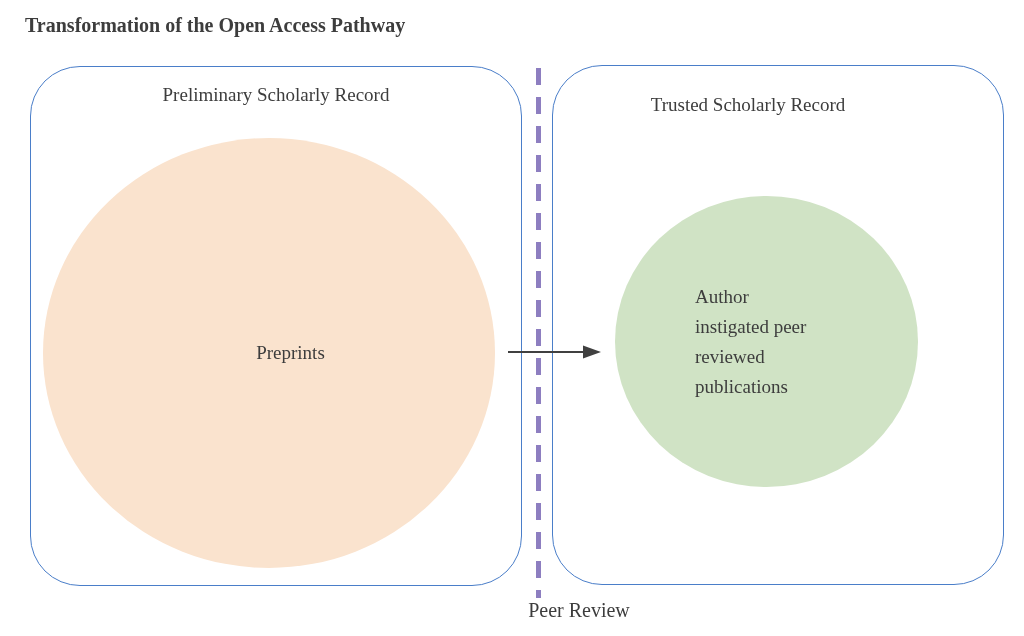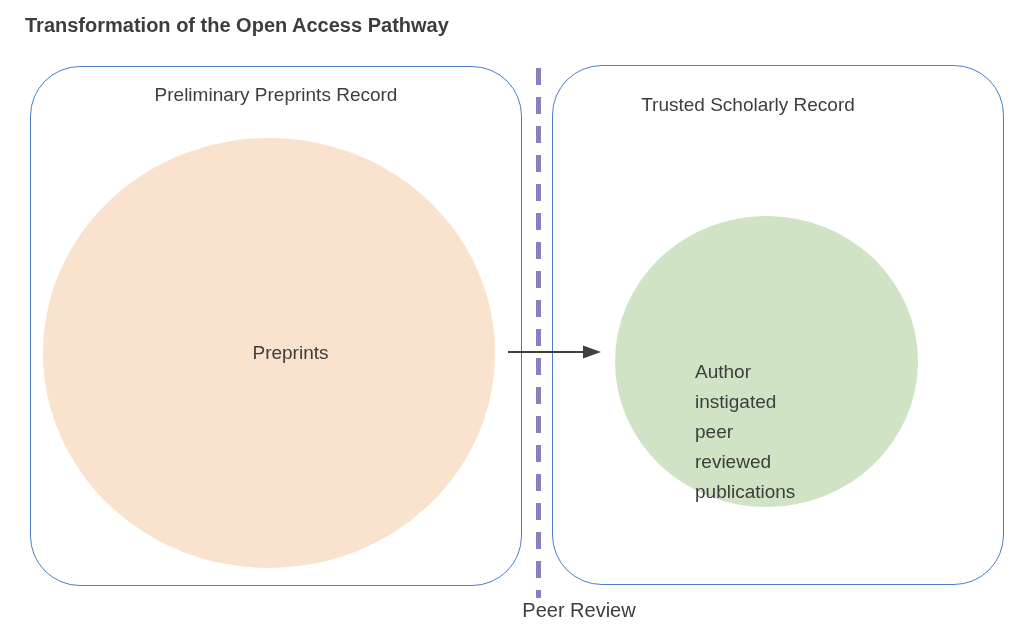--- a/index.html
+++ b/index.html
@@ -8,21 +8,21 @@
     --publications-fill:#d0e3c5;
     --divider-purple:#8d7ec0;
     --text:#3d3d3d;
     --arrow:#404040;
   }
   html,body{margin:0;padding:0;background:#ffffff;}
   .canvas{
     position:relative;
     width:1024px;height:636px;
     background:#ffffff;
-    font-family:Liberation Sans, sans-serif;
+    font-family:Liberation Serif, serif;
     color:var(--text);
     overflow:hidden;
   }
   .title{
     position:absolute;left:25px;top:14px;
     font-size:20px;font-weight:bold;color:var(--text);
     white-space:nowrap;
   }
   .panel{
     position:absolute;
@@ -46,23 +46,23 @@
   }
   .circle-preprints{
     left:12px;top:71px;width:452px;height:430px;
     background:var(--preprints-fill);
     display:flex;align-items:center;justify-content:center;
   }
   .circle-preprints .circle-label{
     font-size:19px;color:var(--text);margin-left:43px;
   }
   .circle-publications{
-    left:62px;top:150px;width:303px;height:291px;
+    left:62px;top:130px;width:303px;height:291px;
     background:var(--publications-fill);
-    display:flex;align-items:flex-end;
+    display:flex;align-items:center;
   }
   .circle-publications .circle-label{
     margin-left:80px;width:114px;
     font-size:19px;line-height:30px;color:var(--text);
   }
   .divider{
     position:absolute;left:536px;top:68px;width:5px;height:530px;
     background:repeating-linear-gradient(
       to bottom,
       var(--divider-purple) 0px,
@@ -82,21 +82,21 @@
   }
 </style>
 </head>
 <body>
 
 <div class="canvas">
 
   <div class="title">Transformation of the Open Access Pathway</div>
 
   <div class="panel panel-left">
-    <div class="panel-label">Preliminary Preprints Record</div>
+    <div class="panel-label">Preliminary Scholarly Record</div>
     <div class="circle circle-preprints">
       <div class="circle-label">Preprints</div>
     </div>
   </div>
 
   <div class="panel panel-right">
     <div class="panel-label">Trusted Scholarly Record</div>
     <div class="circle circle-publications">
       <div class="circle-label">Author instigated peer reviewed publications</div>
     </div>

